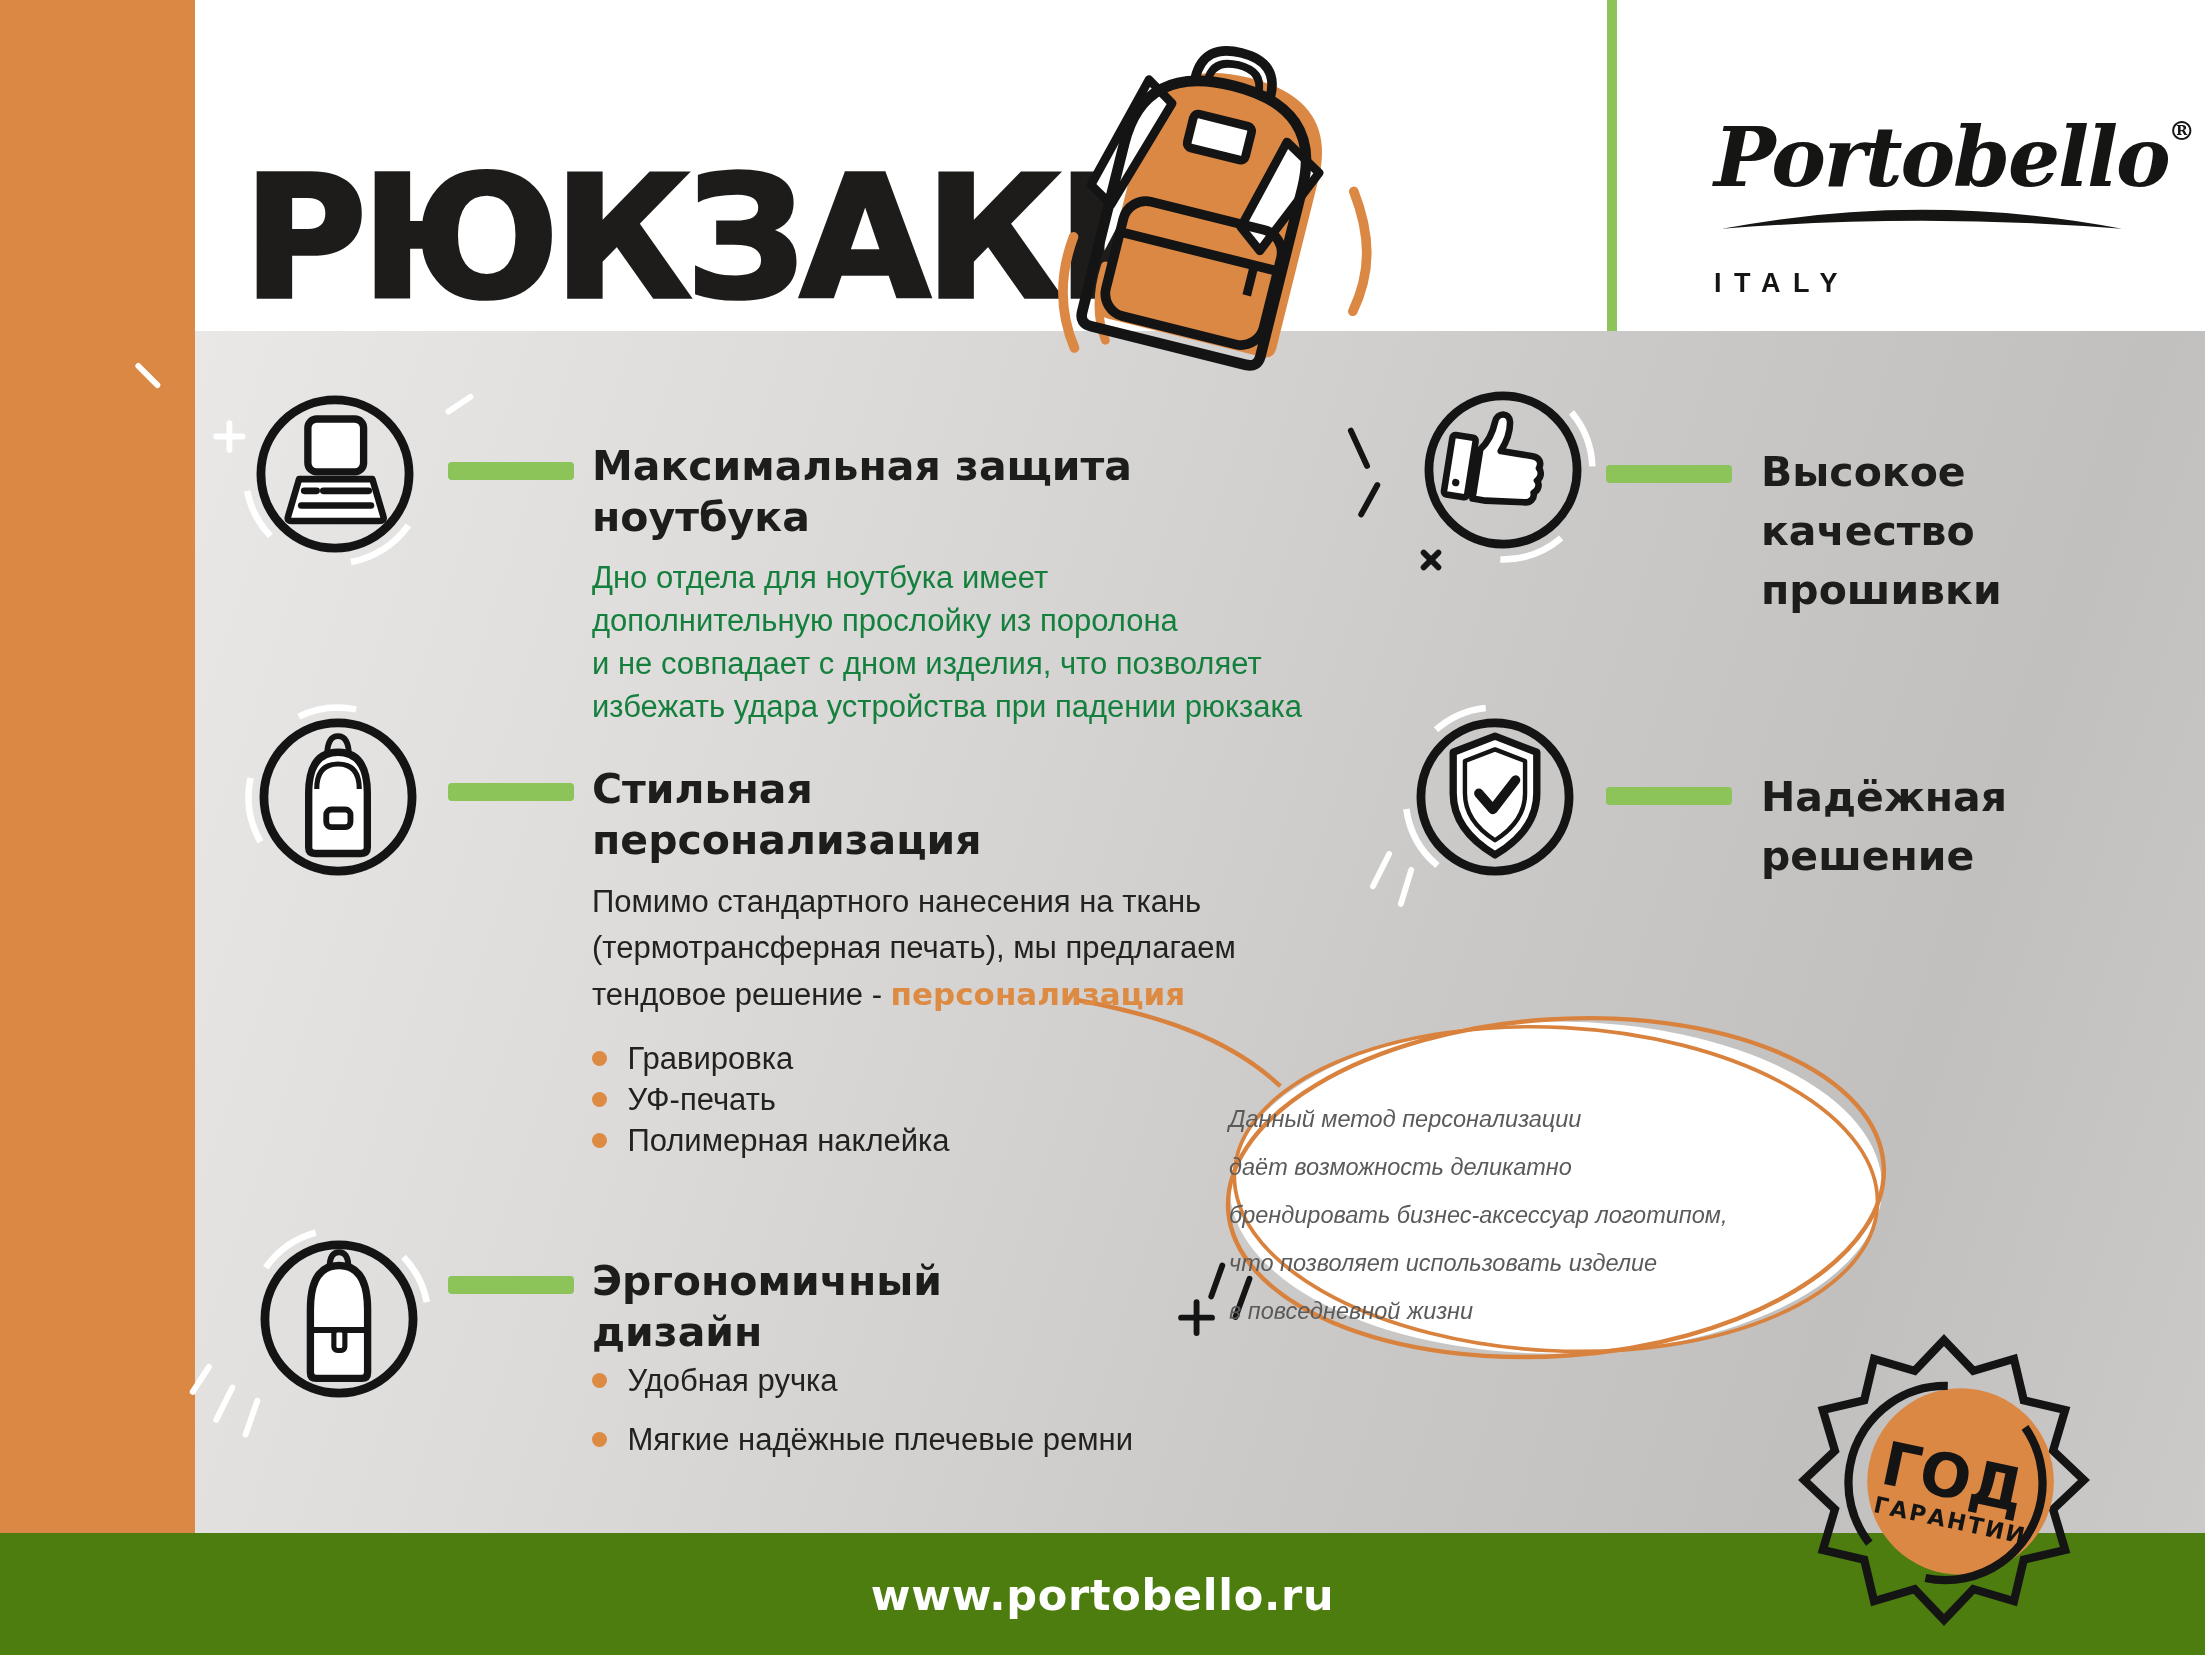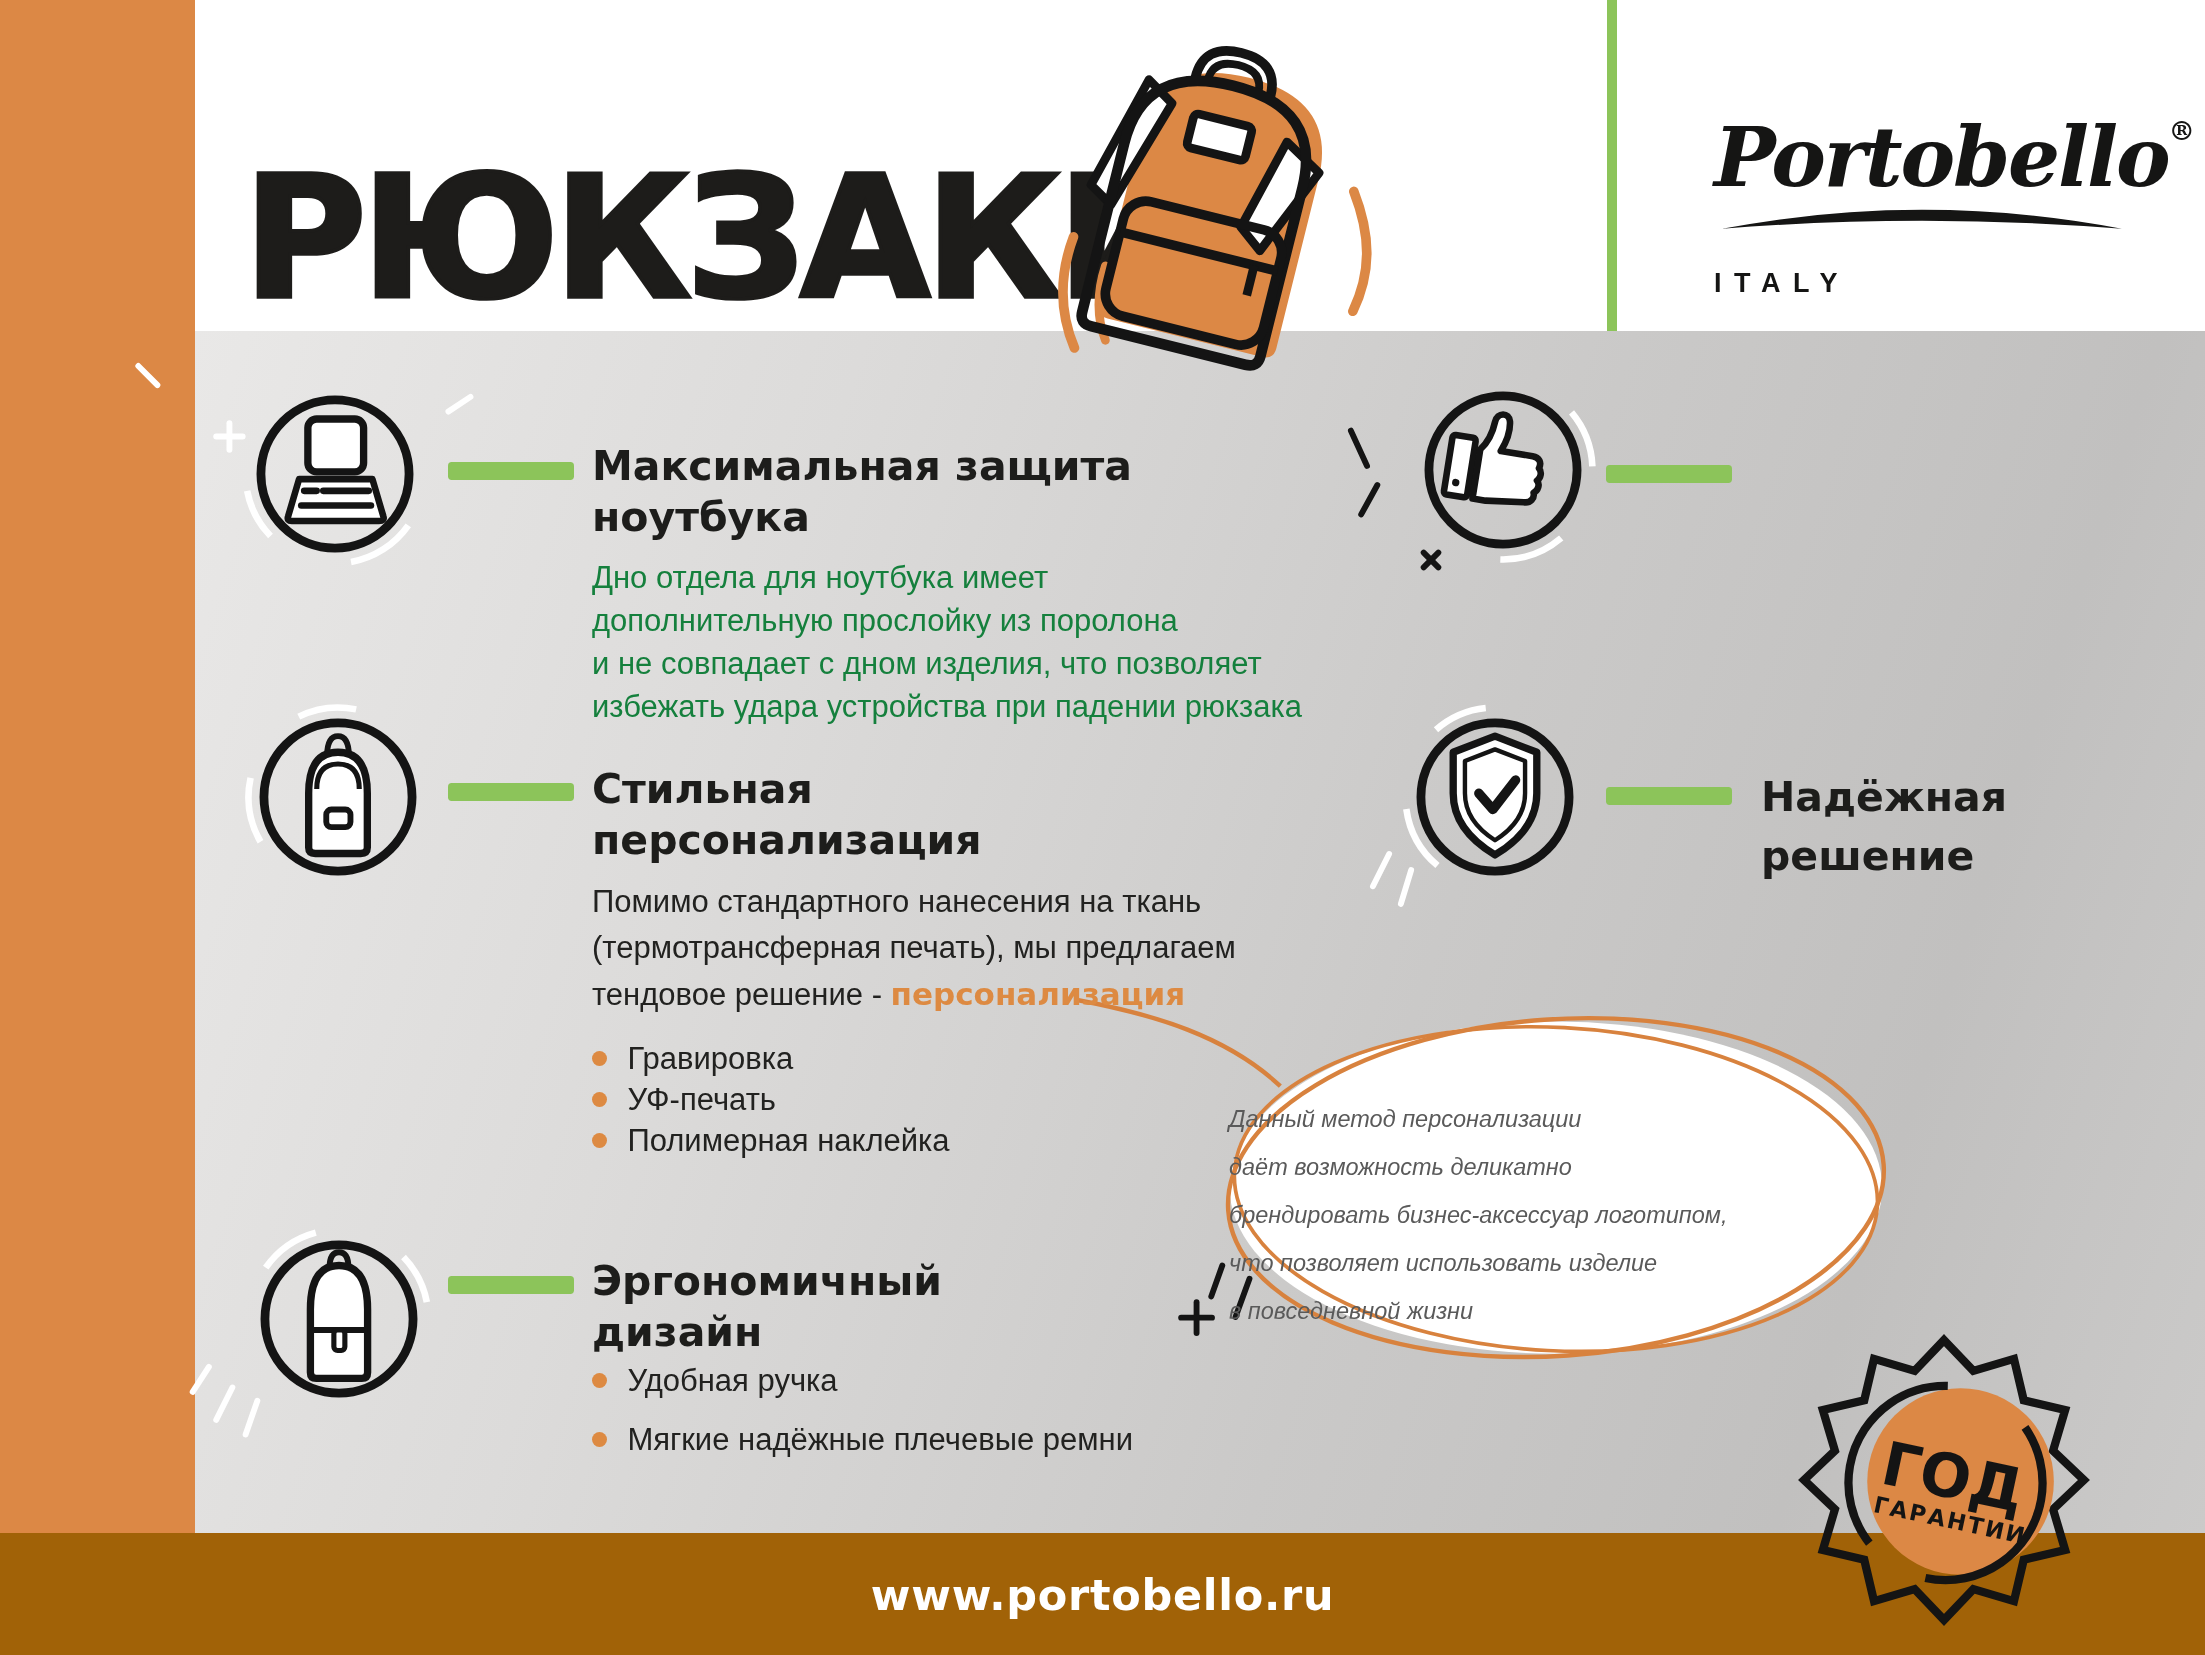--- a/index.html
+++ b/index.html
@@ -6,21 +6,21 @@
   .canvas{position:relative;width:2205px;height:1655px;overflow:hidden;
           font-family:"Liberation Sans",sans-serif;background:#ffffff;}
   .abs{position:absolute;}
 
   
   .orange-bar{left:0;top:0;width:195px;height:1533px;background:#DC8845;}
   .header{left:195px;top:0;width:2010px;height:331px;background:#ffffff;}
   .body-gray{left:195px;top:331px;width:2010px;height:1202px;
              background:linear-gradient(108deg,#e9e8e7 0%,#dcdbda 28%,#cac9c8 60%,#c1c0bf 82%,#cbcac9 100%);}
   .green-stripe{left:1607px;top:0;width:9.6px;height:331px;background:#8CC45A;}
-  .footer{left:0;top:1533px;width:2205px;height:123px;background:#a16207;
+  .footer{left:0;top:1533px;width:2205px;height:123px;background:#4d7c0f;
           display:flex;align-items:center;justify-content:center;}
   .footer-url{color:#ffffff;font-weight:bold;font-size:43px;letter-spacing:0.7px;
               font-family:"DejaVu Sans",sans-serif;}
 
   
   .title{left:243px;top:165px;font-family:"DejaVu Sans",sans-serif;font-weight:bold;
          font-size:169px;line-height:147px;letter-spacing:-5.9px;color:#1d1c1a;
          -webkit-text-stroke:3.7px #1d1c1a;white-space:nowrap;z-index:3;}
   .logo{left:1714px;top:87px;width:416px;text-align:left;z-index:3;}
   .logo-script{font-family:"DejaVu Serif",serif;font-style:italic;font-weight:bold;
@@ -222,20 +222,25 @@
     <div class="bullet-row h80">
       <span class="dot"></span>
       <span class="btext">Удобная ручка</span>
       </div>
     <div class="bullet-row h80">
       <span class="dot"></span>
       <span class="btext">Мягкие надёжные плечевые ремни</span>
       </div>
   </div>
 
+  <div class="abs hblock" style="left:1761px;top:443px">
+    <div class="hline hline-r">Высокое</div>
+    <div class="hline hline-r">качество</div>
+    <div class="hline hline-r">прошивки</div>
+  </div>
   <div class="abs hblock" style="left:1761px;top:768px">
     <div class="hline hline-r">Надёжная</div>
     <div class="hline hline-r">решение</div>
   </div>
 
   <div class="abs bubble-text">
     <div>Данный метод персонализации</div>
     <div>даёт возможность деликатно</div>
     <div>брендировать бизнес-аксессуар логотипом,</div>
     <div>что позволяет использовать изделие</div>

